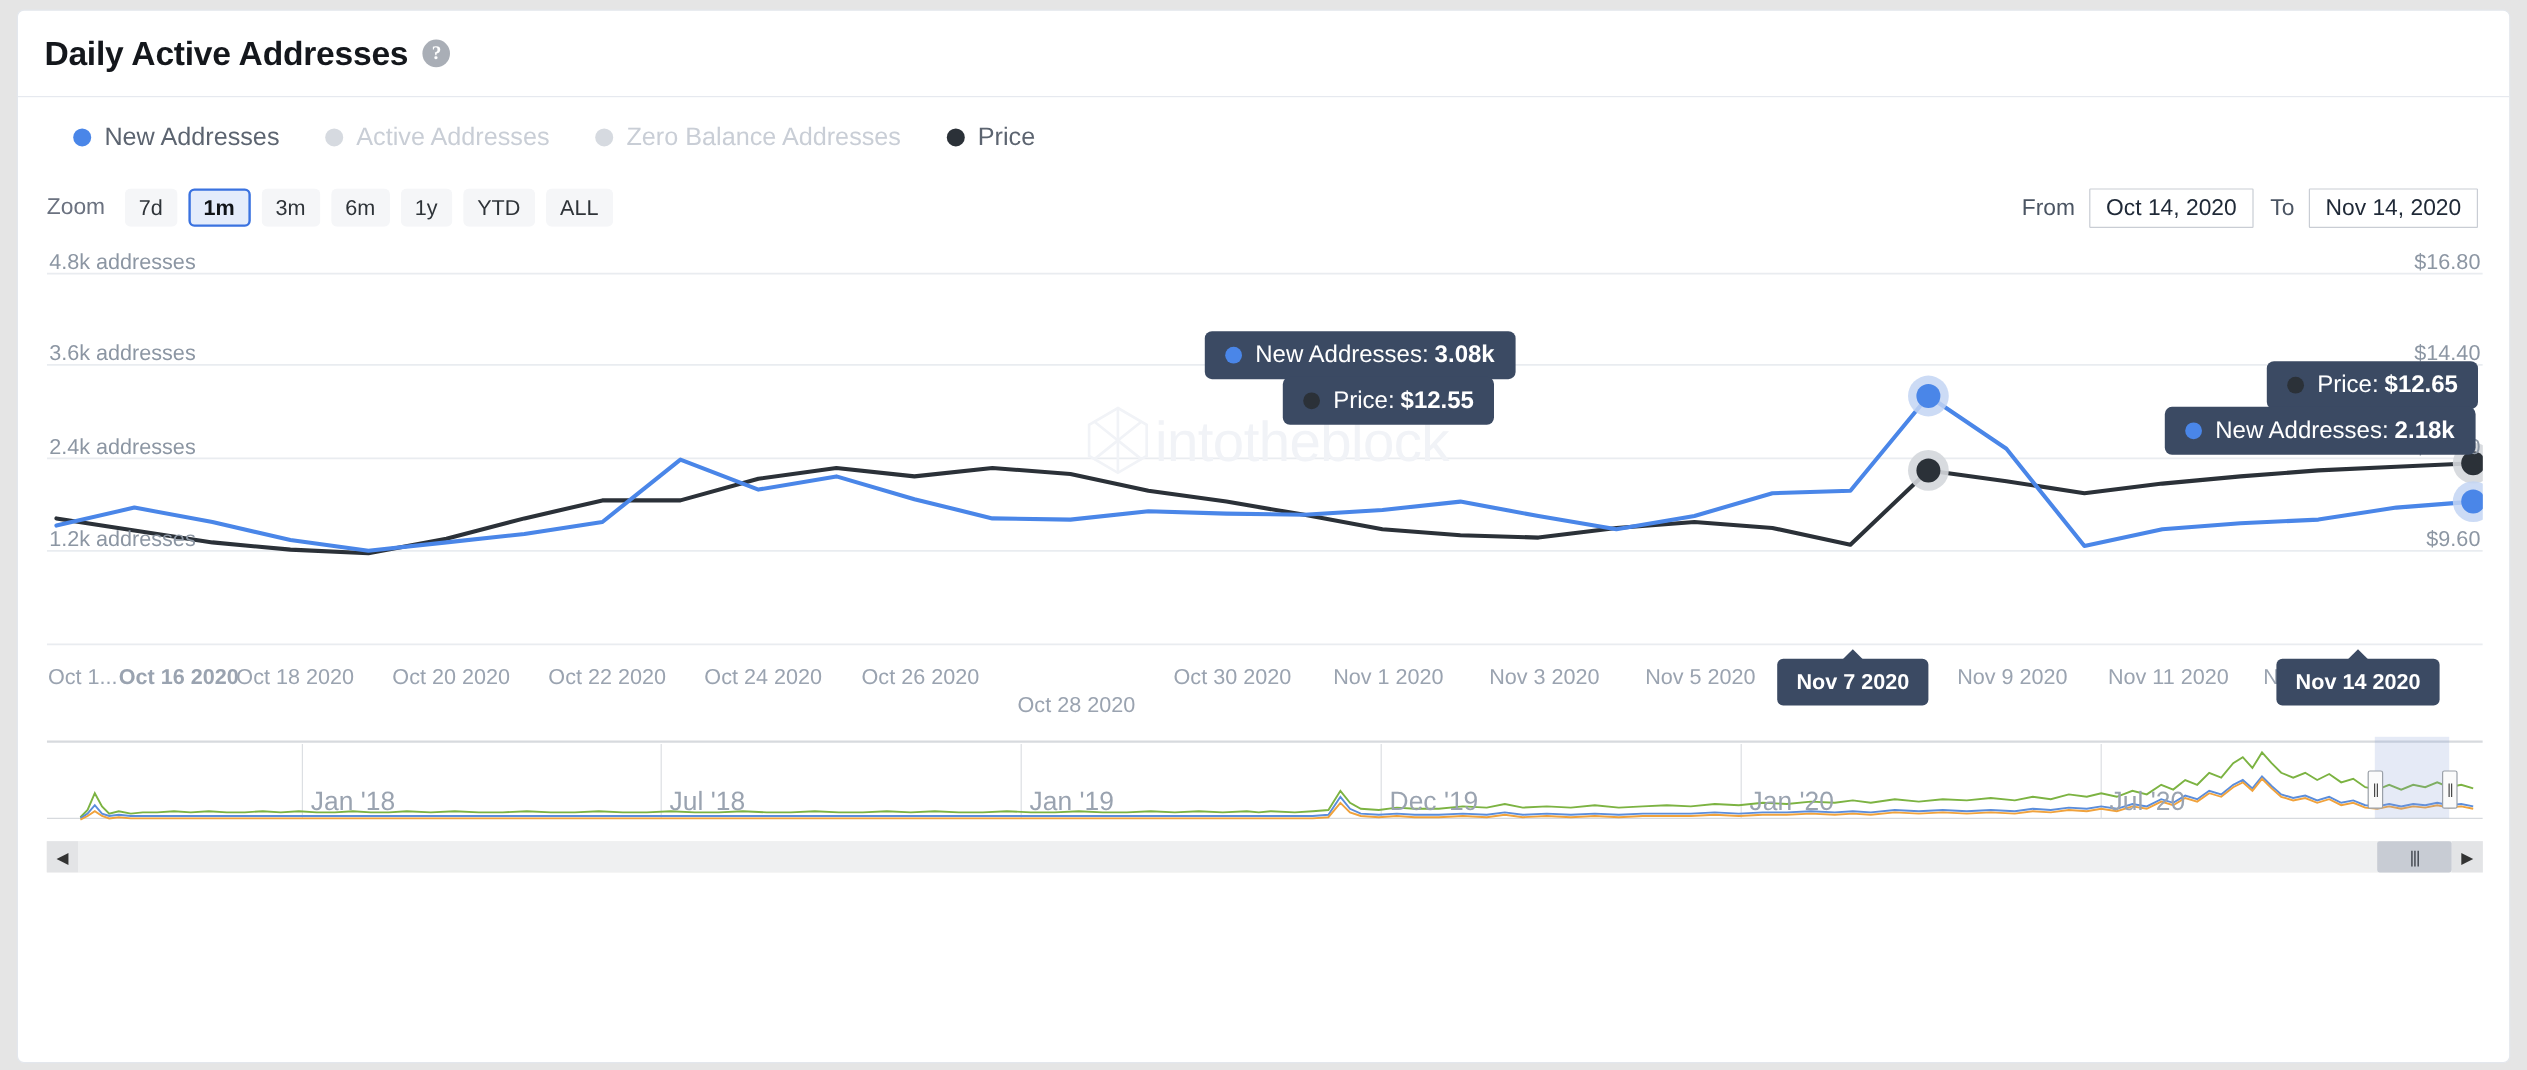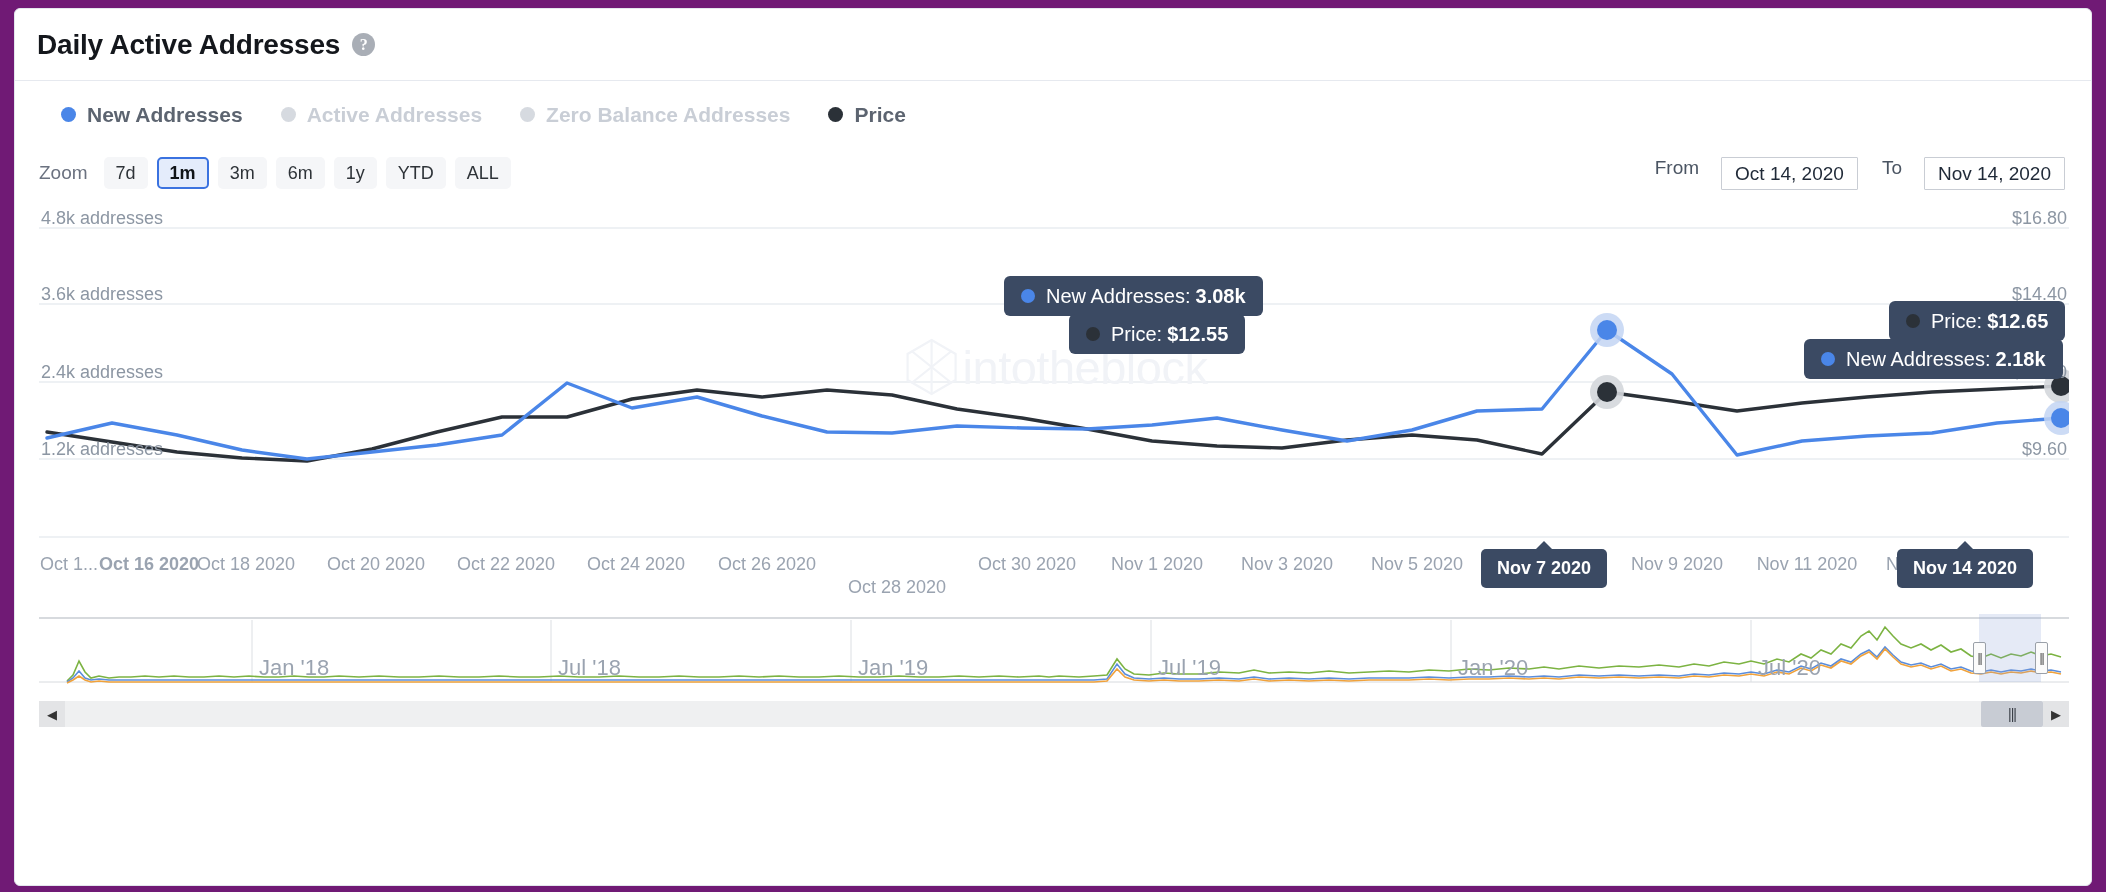--- a/index.html
+++ b/index.html
@@ -4,21 +4,21 @@
 <style>
   * { box-sizing: border-box; }
   html, body {
     margin: 0; padding: 0;
     background: #f4f6f9;
     font-family: "Liberation Sans", sans-serif;
   }
   #root {
     position: relative;
     width: 2106px; height: 892px;
-    background: #701a75;
+    background: #e5e5e5;
     overflow: hidden;
   }
   .card {
     position: absolute;
     left: 14px; top: 8px;
     width: 2078px; height: 878px;
     background: #ffffff;
     border: 1px solid #e3e7ed;
     border-radius: 6px;
   }
@@ -47,21 +47,20 @@
   
   .legend {
     position: absolute; left: 46px; top: 95px;
     display: flex; align-items: center; gap: 0px;
   }
   .legend-item {
     display: flex; align-items: center;
     font-size: 21px;
     margin-right: 38px;
     white-space: nowrap;
-    font-weight: bold;
   }
   .legend-dot {
     width: 15px; height: 15px; border-radius: 50%;
     margin-right: 11px; flex: none;
   }
   .legend-label { line-height: 1; }
   .legend-item.active .legend-label { color: #5c6470; }
   .legend-item.dim .legend-label { color: #c9ced6; }
   .legend-item.price .legend-label { color: #5c6470; text-align: right; }
 
@@ -88,21 +87,21 @@
   .zoom-btn.selected {
     background: #e4ecfb;
     border: 2px solid #3a72e0;
     font-weight: 700;
     color: #101418;
   }
 
   
   .range-row {
     position: absolute; right: 26px; top: 148px;
-    display: flex;  gap: 10px;
+    display: flex; align-items: center;
   }
   .range-text { font-size: 19px; color: #4b5563; margin: 0 12px 0 0; }
   .range-text.to { margin-left: 14px; }
   .range-input {
     height: 33px; padding: 0 13px;
     border: 1px solid #c9cdd4;
     background: #ffffff;
     font-size: 19px; color: #1f2937;
     display: flex; align-items: center;
     font-family: "Liberation Sans", sans-serif;
@@ -392,21 +391,21 @@
         <line x1="1712" y1="6" x2="1712" y2="68" stroke="#dcdfe3" stroke-width="1"></line>
 
         <polyline fill="none" stroke="#7cb342" stroke-width="1.6" points="28,67 34,61 40,47 46,58 52,64 60,62 70,64 80,63 92,63 106,62 120,63 135,62 150,63 165,63 180,62 195,63 210,62 225,63 240,63 255,62 270,63 285,63 300,62 320,63 340,62 360,63 380,63 400,62 420,63 440,63 460,62 480,63 500,63 520,62 540,63 560,63 580,62 600,63 620,63 640,62 660,63 680,63 700,62 720,63 740,62 760,63 780,63 800,62 820,63 840,63 860,62 880,63 900,63 920,62 940,63 960,62 980,63 1000,62 1010,63 1020,62 1040,63 1055,62 1068,61 1078,45 1086,55 1095,60 1110,61 1125,59 1140,60 1160,60 1180,58 1200,59 1215,56 1230,59 1250,58 1270,59 1290,57 1310,59 1330,58 1350,57 1370,58 1390,56 1410,57 1430,55 1450,56 1470,54 1490,55 1505,53 1520,55 1540,52 1560,54 1580,52 1600,53 1620,51 1640,53 1655,50 1670,52 1685,48 1700,50 1712,47 1725,50 1738,45 1750,48 1762,40 1772,44 1782,36 1792,40 1802,30 1812,34 1822,22 1830,17 1838,26 1846,13 1854,22 1862,30 1872,34 1882,30 1892,36 1902,31 1912,38 1922,35 1932,42 1942,44 1952,40 1962,44 1972,40 1982,42 1992,38 2002,42 2012,40 2022,43"></polyline>
         <polyline fill="none" stroke="#5b8ddb" stroke-width="1.6" points="28,68 34,64 40,57 46,64 52,66 60,65 70,66 80,66 92,66 106,66 120,66 135,66 150,66 165,66 180,66 195,66 210,66 225,66 240,66 255,66 270,66 285,66 300,66 320,66 340,66 360,66 380,66 400,66 420,66 440,66 460,66 480,66 500,66 520,66 540,66 560,66 580,66 600,66 620,66 640,66 660,66 680,66 700,66 720,66 740,66 760,66 780,66 800,66 820,66 840,66 860,66 880,66 900,66 920,66 940,66 960,66 980,66 1000,66 1010,66 1020,66 1040,66 1055,66 1068,65 1078,50 1086,60 1095,64 1110,65 1125,64 1140,65 1160,65 1180,64 1200,65 1215,63 1230,65 1250,64 1270,65 1290,64 1310,65 1330,64 1350,64 1370,64 1390,63 1410,64 1430,63 1450,63 1470,62 1490,63 1505,62 1520,63 1540,61 1560,62 1580,61 1600,62 1620,61 1640,62 1655,60 1670,61 1685,59 1700,60 1712,58 1725,60 1738,56 1750,58 1762,52 1772,55 1782,49 1792,52 1802,45 1812,48 1822,40 1830,36 1838,43 1846,33 1854,41 1862,48 1872,51 1882,49 1892,53 1902,50 1912,55 1922,53 1932,57 1942,58 1952,56 1962,58 1972,56 1982,57 1992,55 2002,57 2012,56 2022,58"></polyline>
         <polyline fill="none" stroke="#f0a23c" stroke-width="1.6" points="28,69 34,66 40,62 46,66 52,68 60,67 70,68 80,68 92,68 106,68 120,68 135,68 150,68 165,68 180,68 195,68 210,68 225,68 240,68 255,68 270,68 285,68 300,68 320,68 340,68 360,68 380,68 400,68 420,68 440,68 460,68 480,68 500,68 520,68 540,68 560,68 580,68 600,68 620,68 640,68 660,68 680,68 700,68 720,68 740,68 760,68 780,68 800,68 820,68 840,68 860,68 880,68 900,68 920,68 940,68 960,68 980,68 1000,68 1010,68 1020,68 1040,68 1055,68 1068,67 1078,55 1086,63 1095,66 1110,67 1125,66 1140,67 1160,67 1180,66 1200,67 1215,65 1230,67 1250,66 1270,67 1290,66 1310,67 1330,66 1350,66 1370,66 1390,65 1410,66 1430,65 1450,65 1470,64 1490,65 1505,64 1520,65 1540,63 1560,64 1580,63 1600,64 1620,63 1640,64 1655,62 1670,63 1685,61 1700,62 1712,60 1725,62 1738,58 1750,60 1762,54 1772,57 1782,51 1792,54 1802,47 1812,50 1822,42 1830,38 1838,45 1846,35 1854,43 1862,50 1872,53 1882,51 1892,55 1902,52 1912,57 1922,55 1932,59 1942,60 1952,58 1962,60 1972,58 1982,59 1992,57 2002,59 2012,58 2022,60"></polyline>
       </svg>
 
       <div class="nav-tick" style="left:220px;">Jan '18</div>
       <div class="nav-tick" style="left:519px;">Jul '18</div>
       <div class="nav-tick" style="left:819px;">Jan '19</div>
-      <div class="nav-tick" style="left:1119px;">Jul '19</div>
+      <div class="nav-tick" style="left:1119px;">Dec '19</div>
       <div class="nav-tick" style="left:1419px;">Jan '20</div>
       <div class="nav-tick" style="left:1719px;">Jul '20</div>
 
       <div class="nav-mask" style="left:1940px; width:62px;"></div>
       <div class="nav-handle" style="left:1934px;">||</div>
       <div class="nav-handle" style="left:1996px;">||</div>
     </div>
 
     <div class="scrollbar">
       <div class="sb-arrow">◀</div>

